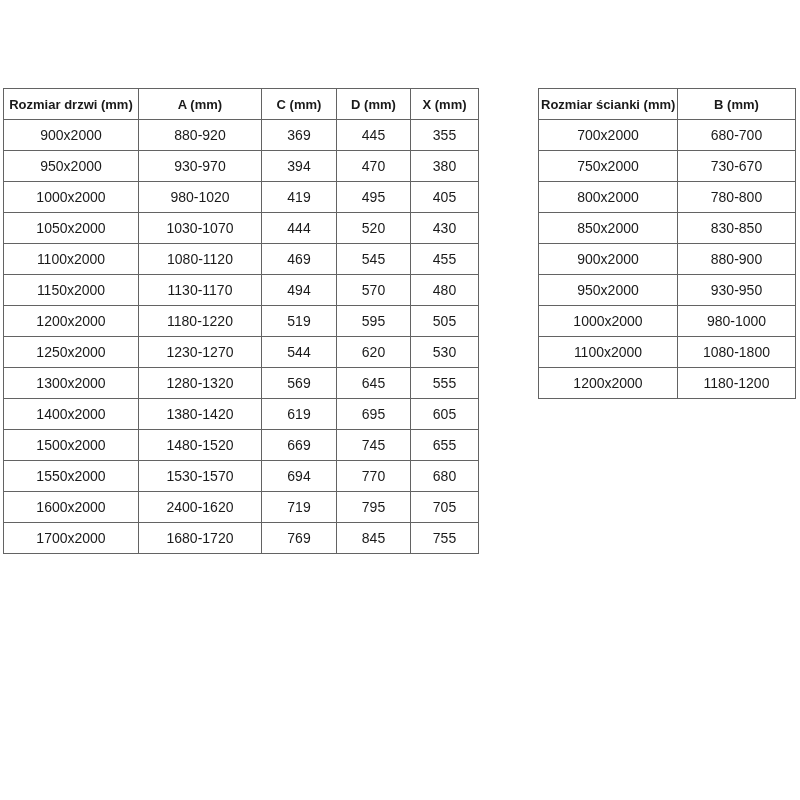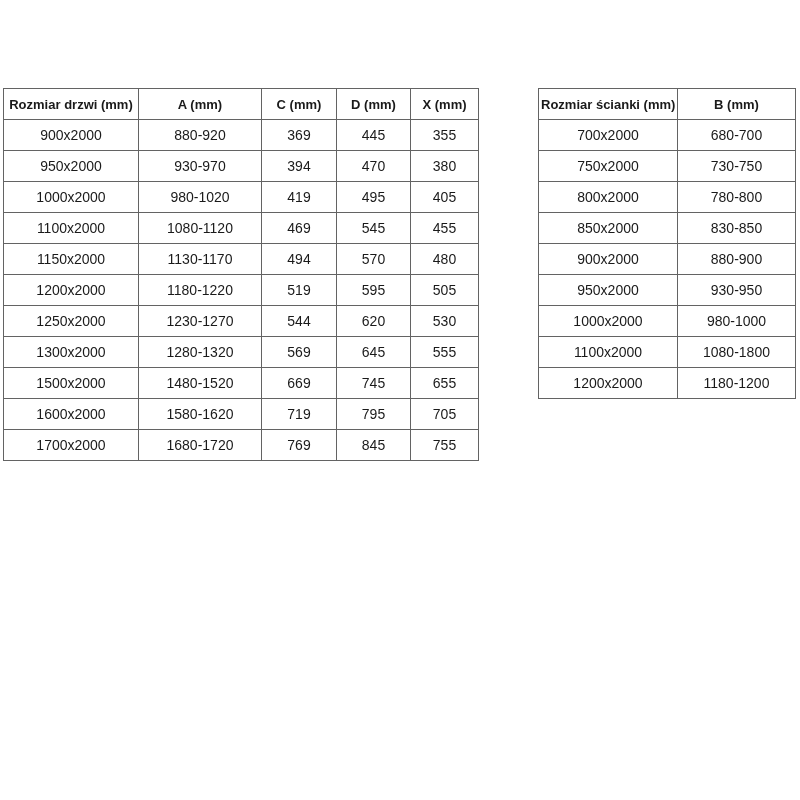--- a/index.html
+++ b/index.html
@@ -89,20 +89,27 @@
           <td>380</td>
         </tr>
         <tr>
           <td>1000x2000</td>
           <td>980-1020</td>
           <td>419</td>
           <td>495</td>
           <td>405</td>
         </tr>
         <tr>
+          <td>1050x2000</td>
+          <td>1030-1070</td>
+          <td>444</td>
+          <td>520</td>
+          <td>430</td>
+        </tr>
+        <tr>
           <td>1100x2000</td>
           <td>1080-1120</td>
           <td>469</td>
           <td>545</td>
           <td>455</td>
         </tr>
         <tr>
           <td>1150x2000</td>
           <td>1130-1170</td>
           <td>494</td>
@@ -124,29 +131,43 @@
           <td>530</td>
         </tr>
         <tr>
           <td>1300x2000</td>
           <td>1280-1320</td>
           <td>569</td>
           <td>645</td>
           <td>555</td>
         </tr>
         <tr>
+          <td>1400x2000</td>
+          <td>1380-1420</td>
+          <td>619</td>
+          <td>695</td>
+          <td>605</td>
+        </tr>
+        <tr>
           <td>1500x2000</td>
           <td>1480-1520</td>
           <td>669</td>
           <td>745</td>
           <td>655</td>
         </tr>
         <tr>
+          <td>1550x2000</td>
+          <td>1530-1570</td>
+          <td>694</td>
+          <td>770</td>
+          <td>680</td>
+        </tr>
+        <tr>
           <td>1600x2000</td>
-          <td>1580-1620</td>
+          <td>2400-1620</td>
           <td>719</td>
           <td>795</td>
           <td>705</td>
         </tr>
         <tr>
           <td>1700x2000</td>
           <td>1680-1720</td>
           <td>769</td>
           <td>845</td>
           <td>755</td>
@@ -165,21 +186,21 @@
           <th>B (mm)</th>
         </tr>
       </thead>
       <tbody>
         <tr>
           <td>700x2000</td>
           <td>680-700</td>
         </tr>
         <tr>
           <td>750x2000</td>
-          <td>730-750</td>
+          <td>730-670</td>
         </tr>
         <tr>
           <td>800x2000</td>
           <td>780-800</td>
         </tr>
         <tr>
           <td>850x2000</td>
           <td>830-850</td>
         </tr>
         <tr>

